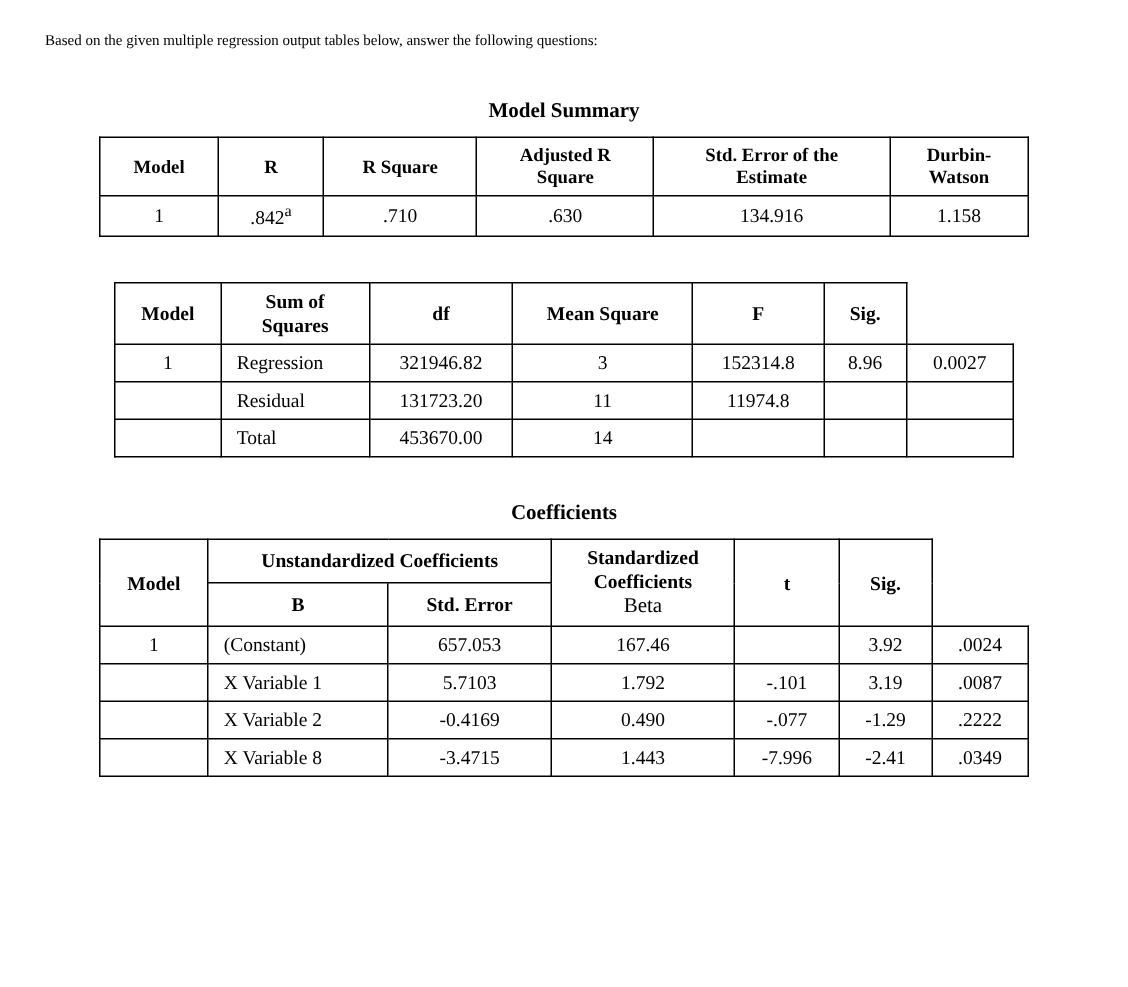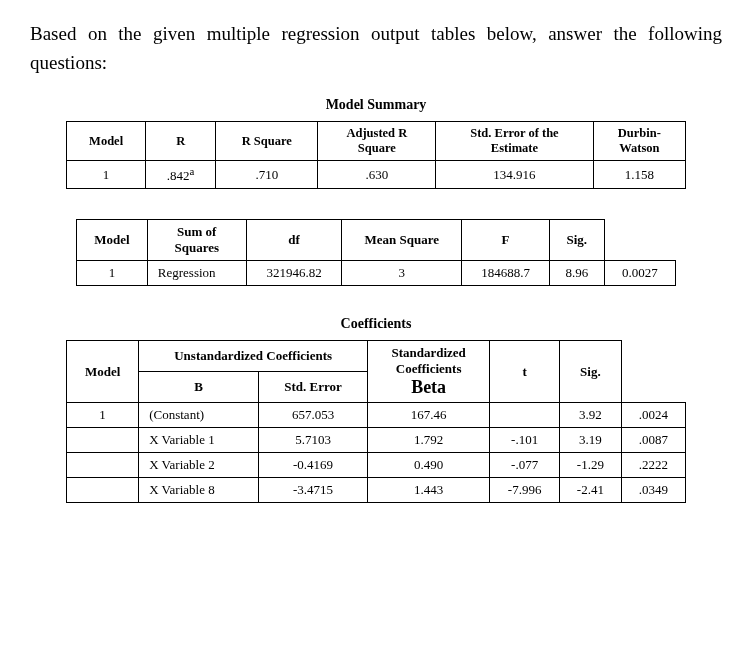--- a/index.html
+++ b/index.html
@@ -5,23 +5,23 @@
     * { box-sizing: border-box; margin: 0; padding: 0; }
     body {
       background: #fff;
       font-family: Times New Roman, serif;
       font-size: 13px;
       color: #000;
       padding: 20px 30px;
       width: 752px;
     }
     .intro-text {
-      font-size: 19px;
+      font-size: 10px;
       line-height: 1.5;
-      margin-bottom: 20px;
+      margin-bottom: 32px;
       text-align: justify;
     }
     .section-title {
       text-align: center;
       font-weight: bold;
       font-size: 14px;
       margin-bottom: 8px;
     }
     table {
       border-collapse: collapse;
@@ -95,36 +95,54 @@
         <th>F</th>
         <th>Sig.</th>
       </tr>
     </thead>
     <tbody>
       <tr>
         <td>1</td>
         <td class="left-align">Regression</td>
         <td>321946.82</td>
         <td>3</td>
-        <td>184688.7</td>
+        <td>152314.8</td>
         <td>8.96</td>
         <td>0.0027</td>
+      </tr>
+      <tr>
+        <td></td>
+        <td class="left-align">Residual</td>
+        <td>131723.20</td>
+        <td>11</td>
+        <td>11974.8</td>
+        <td></td>
+        <td></td>
+      </tr>
+      <tr>
+        <td></td>
+        <td class="left-align">Total</td>
+        <td>453670.00</td>
+        <td>14</td>
+        <td></td>
+        <td></td>
+        <td></td>
       </tr>
     </tbody>
   </table>
 </div>
 
 <div>
   <div class="section-title">Coefficients</div>
   <table class="coeff-table">
     <thead>
       <tr>
         <th rowspan="2">Model</th>
         <th colspan="2">Unstandardized Coefficients</th>
-        <th rowspan="2">Standardized<br>Coefficients<br><span style="font-weight:bold;font-size:18px;">Beta</span></th>
+        <th rowspan="2">Standardized<br>Coefficients<br><span style="font-weight:normal;font-size:14px;">Beta</span></th>
         <th rowspan="2">t</th>
         <th rowspan="2">Sig.</th>
       </tr>
       <tr>
         <th>B</th>
         <th>Std. Error</th>
       </tr>
     </thead>
     <tbody>
       <tr>

